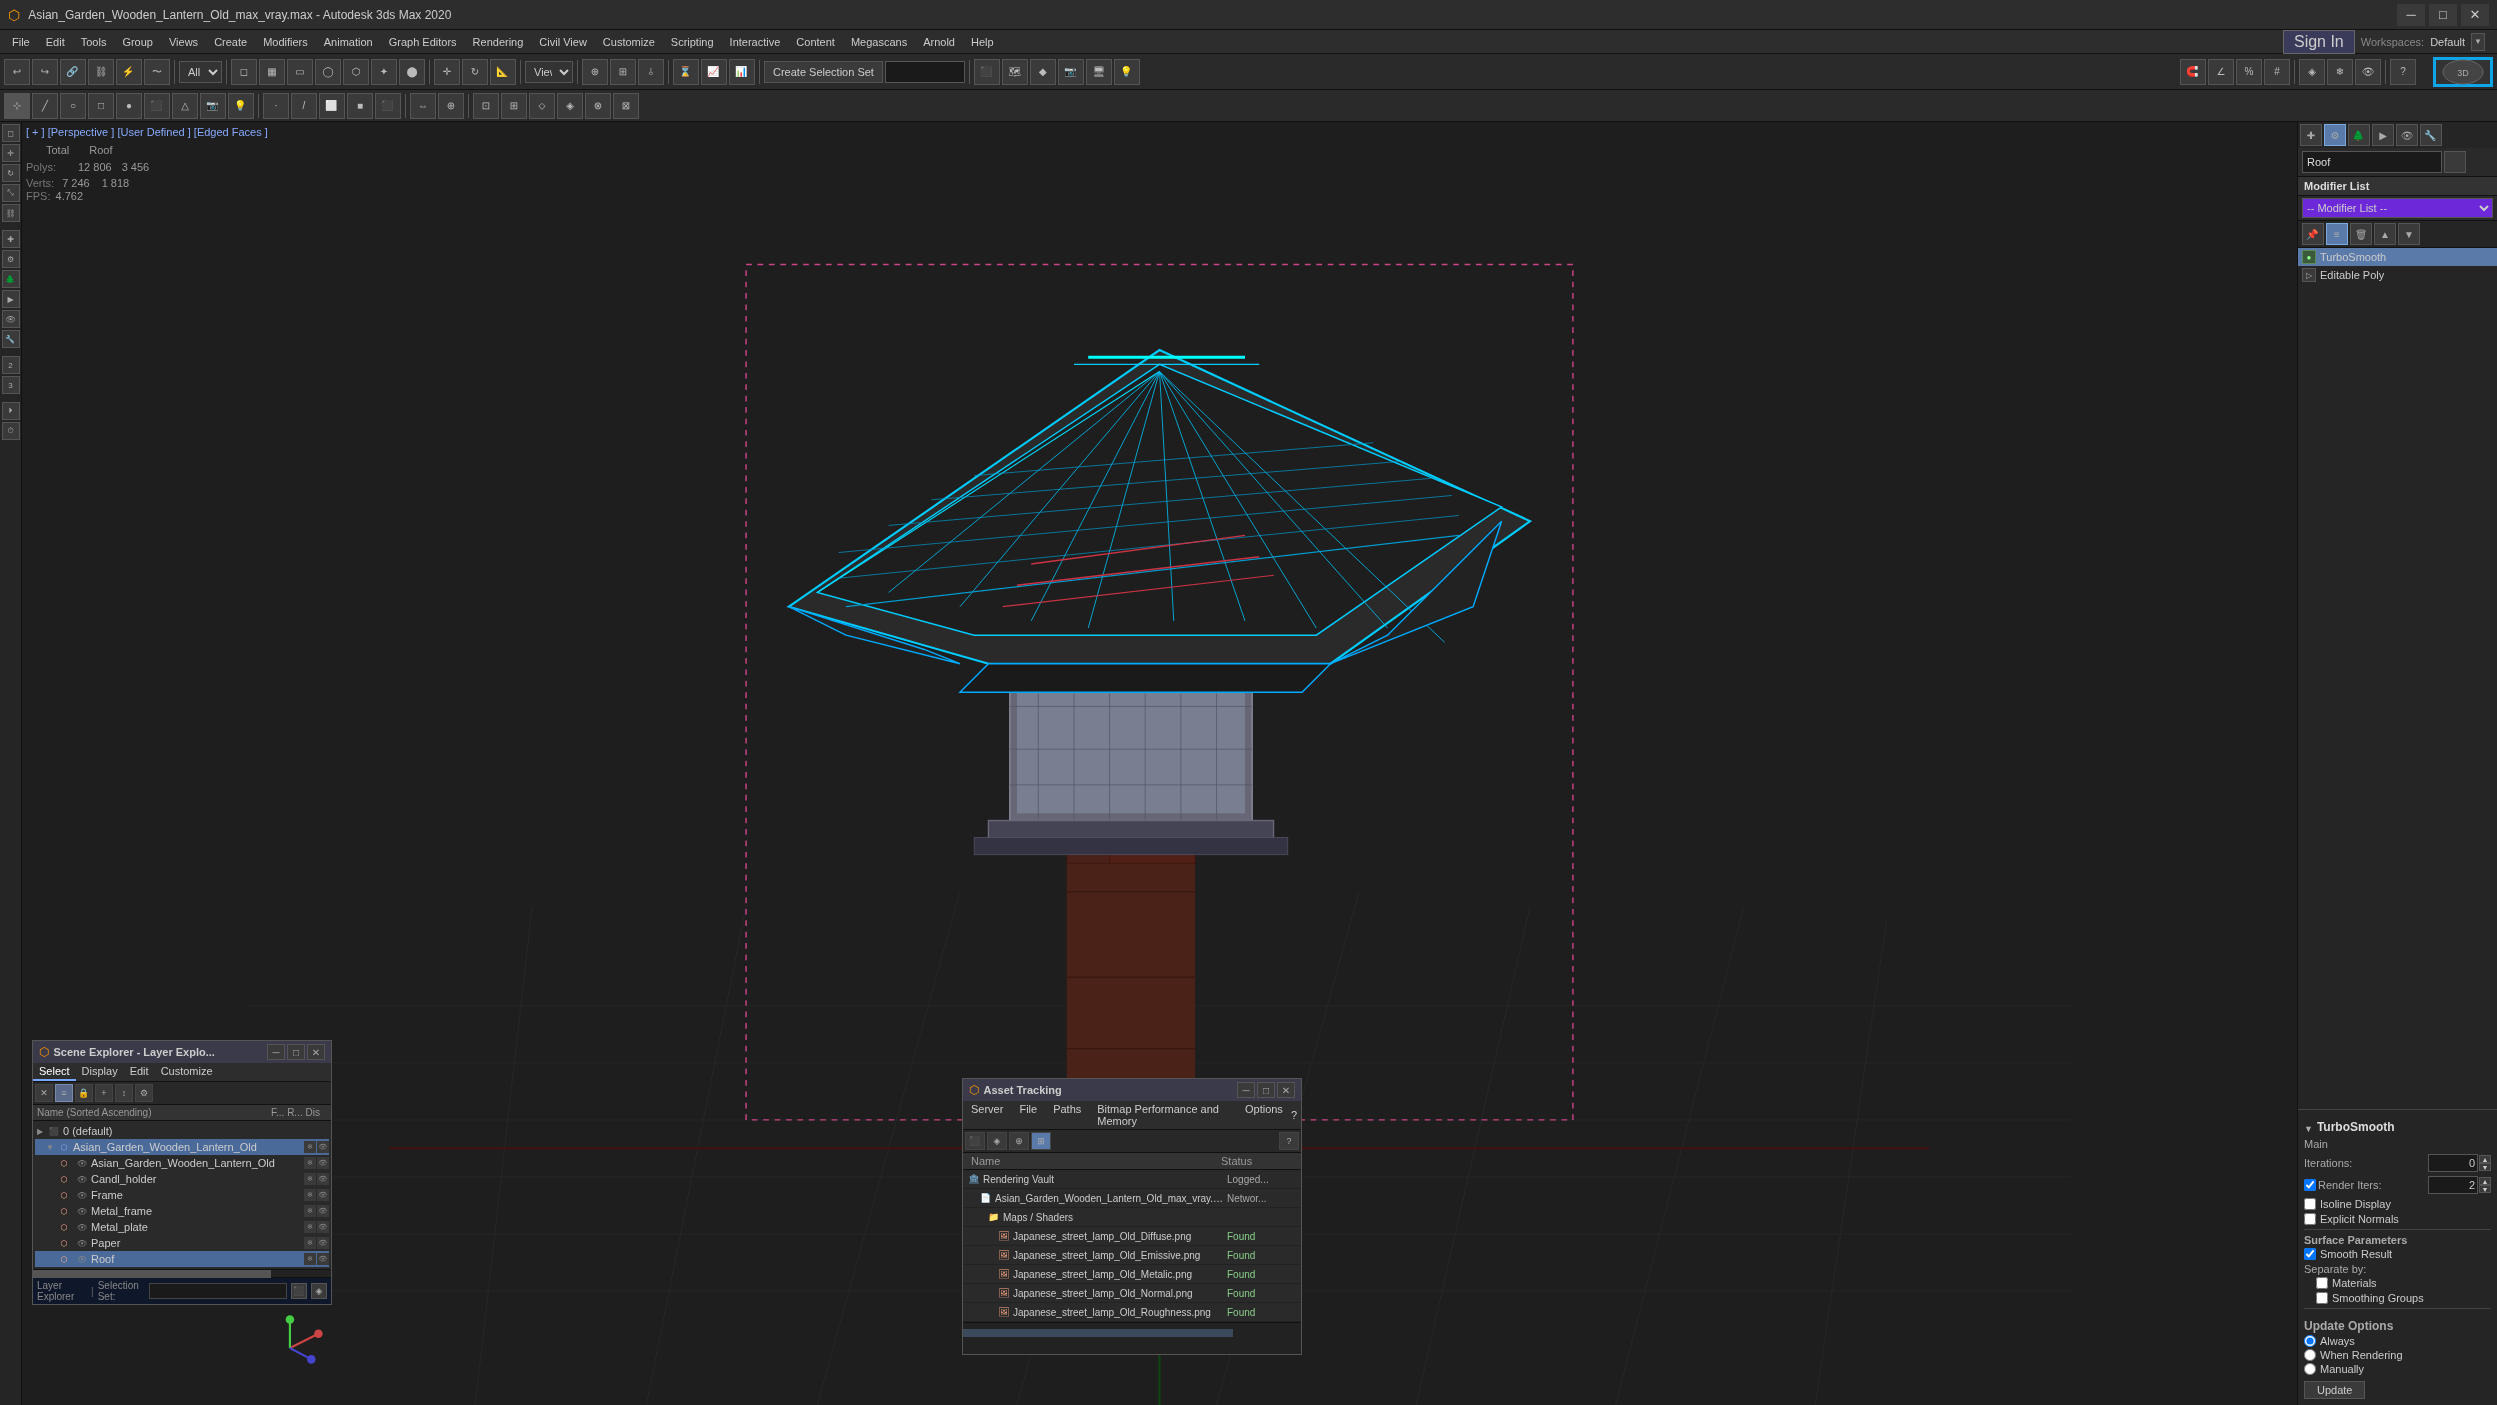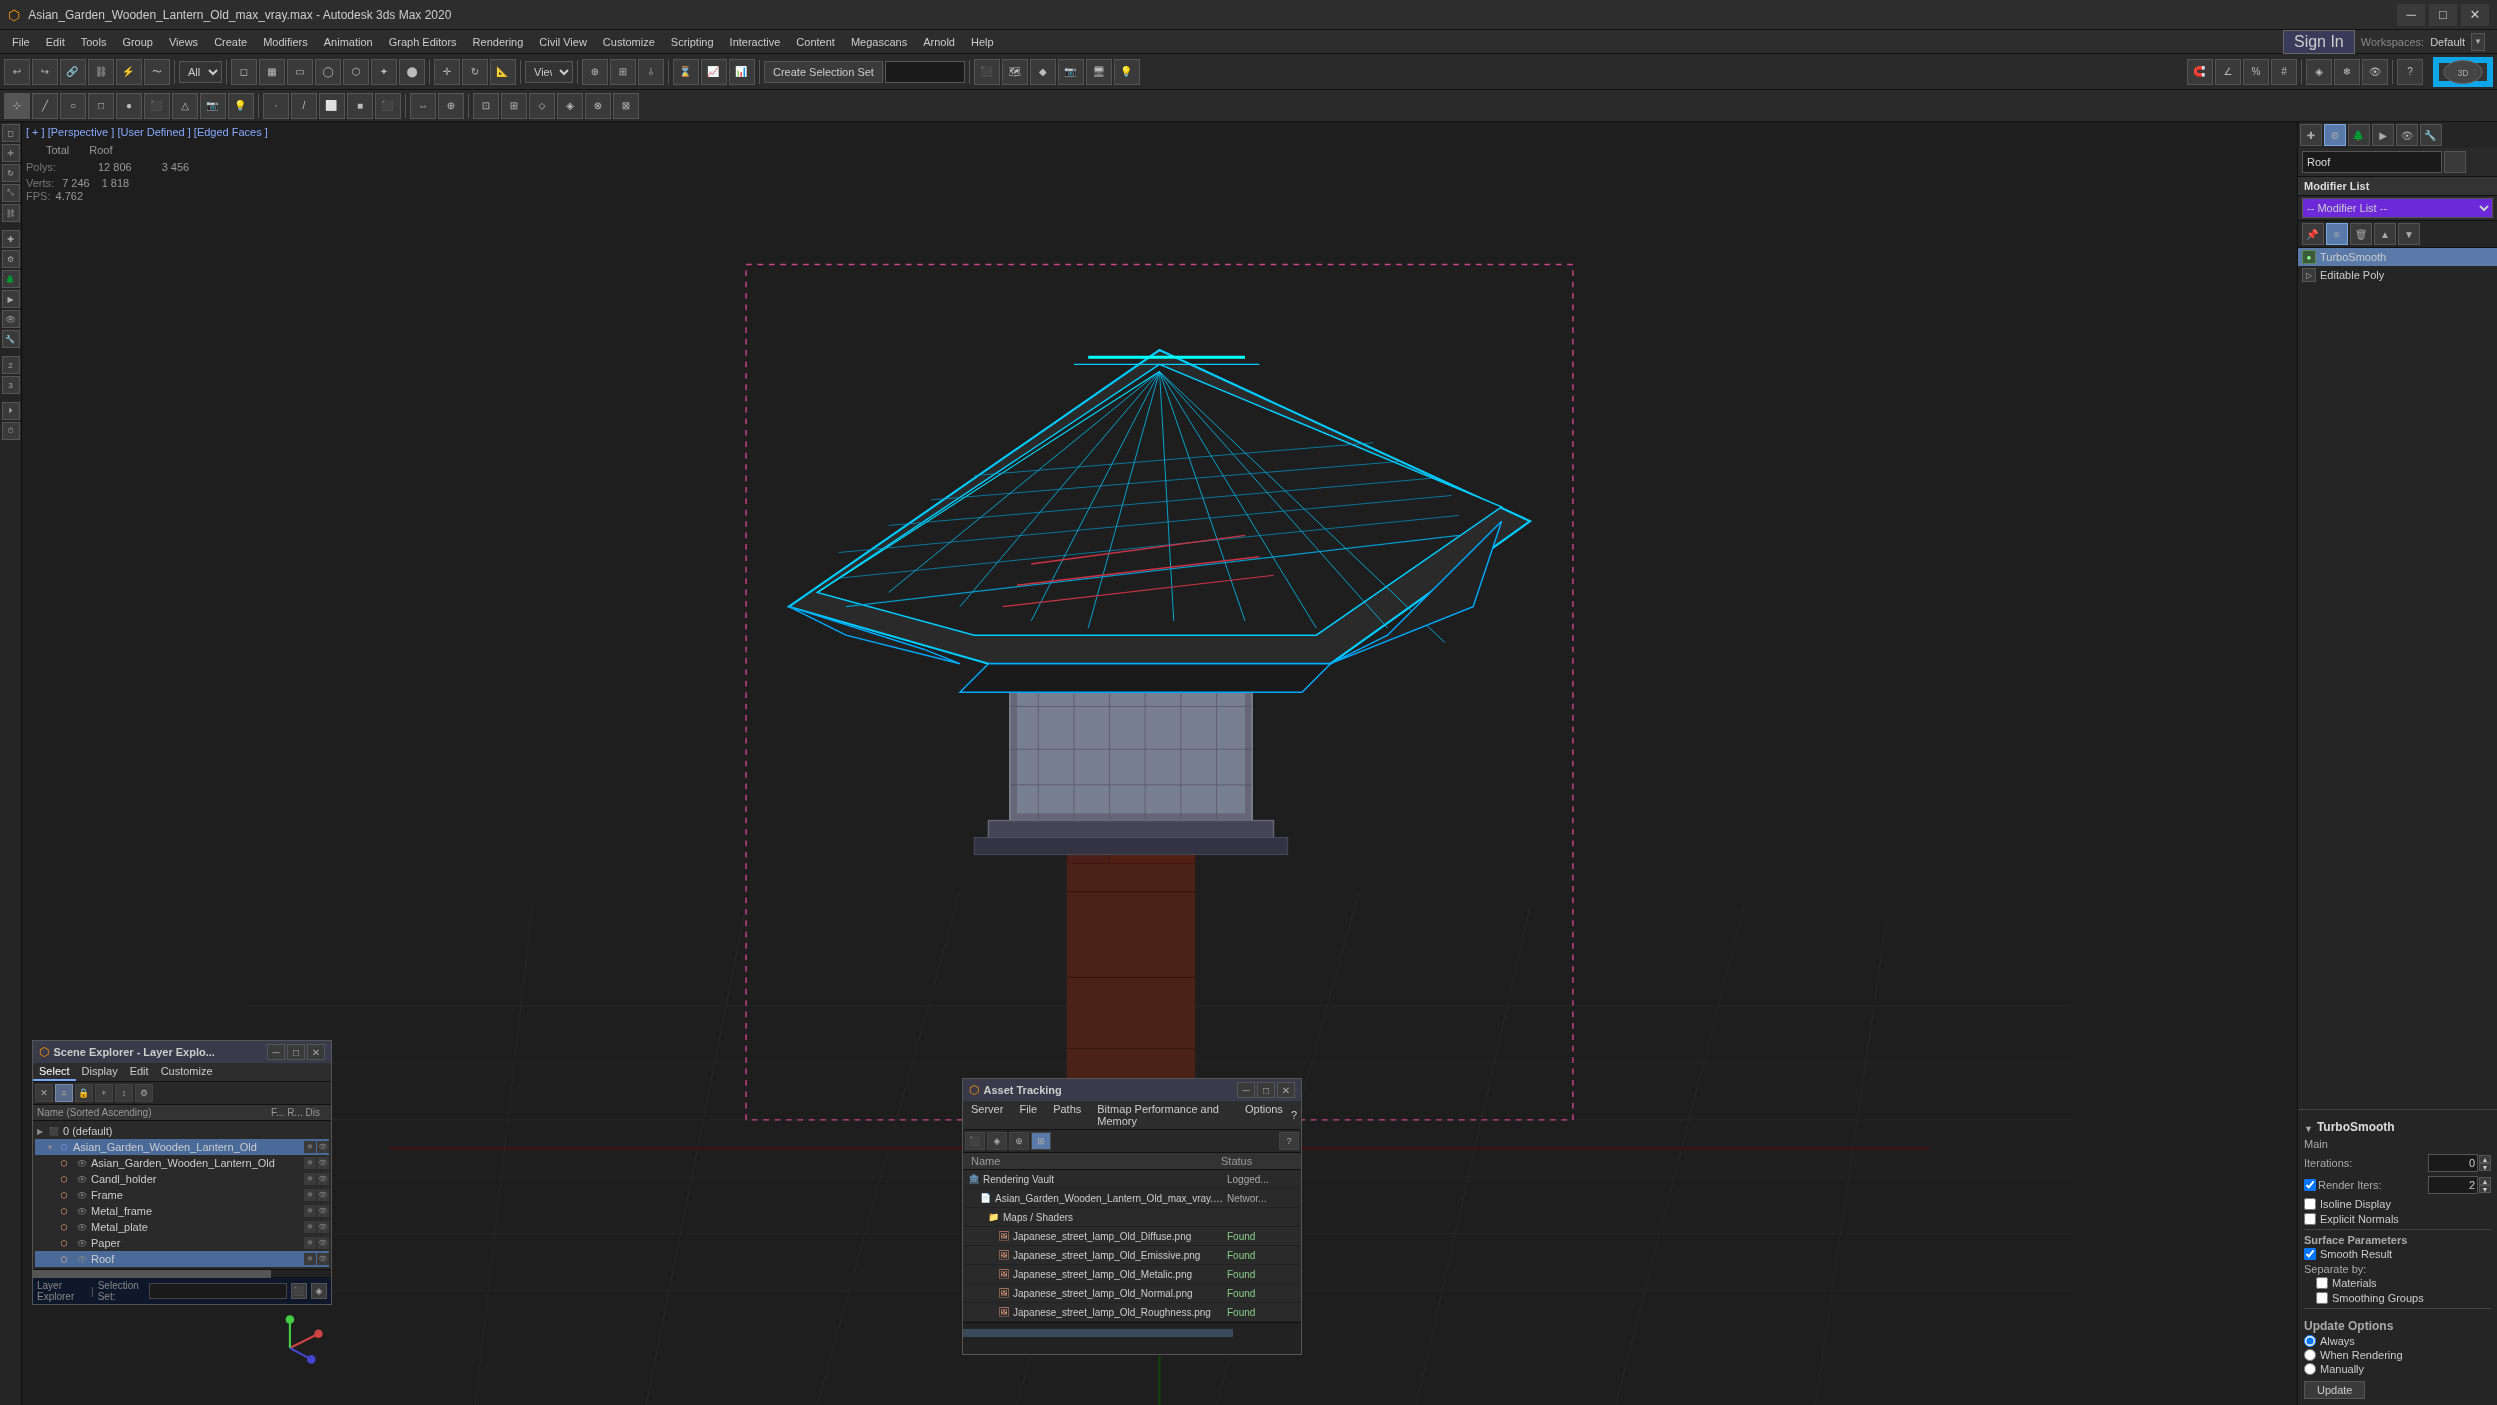--- a/index.html
+++ b/index.html
@@ -231,21 +231,21 @@
   <button class="tb-btn">∠</button>
   <button class="tb-btn">%</button>
   <button class="tb-btn">#</button>
   <div class="tb-sep"></div>
   <button class="tb-btn">◈</button>
   <button class="tb-btn">❄</button>
   <button class="tb-btn">👁</button>
   <div class="tb-sep"></div>
   <button class="tb-btn">?</button>
 
-  <div style="width:60px;height:30px;background:#333;border:6px solid #0ea5e9;display:flex;align-items:center;justify-content:center;margin-left:8px;">
+  <div style="width:60px;height:30px;background:#333;border:3px solid #0ea5e9;display:flex;align-items:center;justify-content:center;margin-left:15px;">
     <svg width="50" height="28" viewBox="0 0 50 28">
       <ellipse cx="25" cy="14" rx="20" ry="12" fill="#444" stroke="#666" stroke-width="1"></ellipse>
       <text x="25" y="18" text-anchor="middle" fill="#aaa" font-size="9">3D</text>
     </svg>
   </div>
 </div>
 
 <div id="toolbar2">
   <button class="tb-btn" style="background:#555;">⊹</button>
   <button class="tb-btn">╱</button>
@@ -298,21 +298,21 @@
   </div>
 
   <div id="viewport">
     <div id="viewport-label">[ + ] [Perspective ] [User Defined ] [Edged Faces ]</div>
     <div id="viewport-stats">
       <div style="display:flex;gap:20px;">
         <span></span>
         <span style="color:#999;">Total</span>
         <span style="color:#999;">Roof</span>
       </div>
-      <div style="display:flex;gap:24px;">
+      <div style="display:flex;gap:4px;">
         <span style="color:#777;">Polys:</span>
         <span style="color:#999;margin-left:18px;">12 806</span>
         <span style="color:#999;margin-left:6px;">3 456</span>
       </div>
       <div style="display:flex;gap:6px;">
         <span style="color:#777;">Verts:</span>
         <span style="color:#999;margin-left:2px;">7 246</span>
         <span style="color:#999;margin-left:6px;">1 818</span>
       </div>
     </div>

